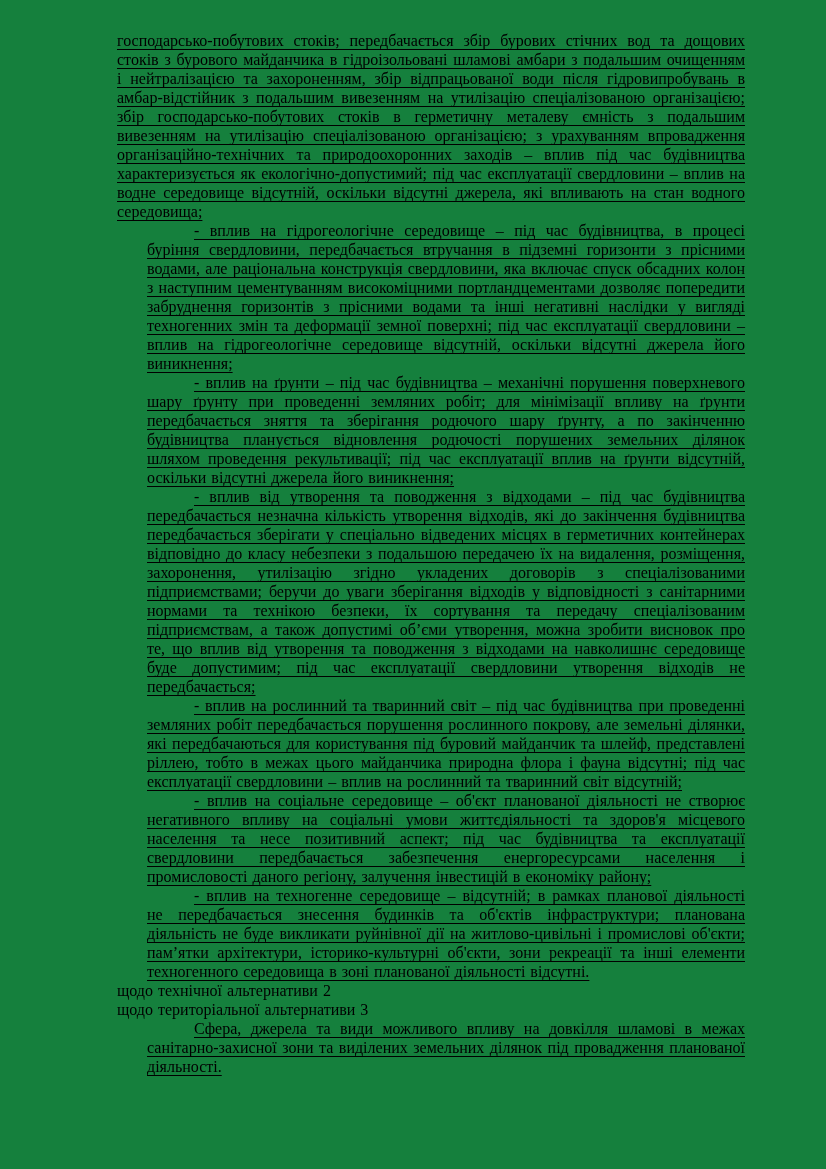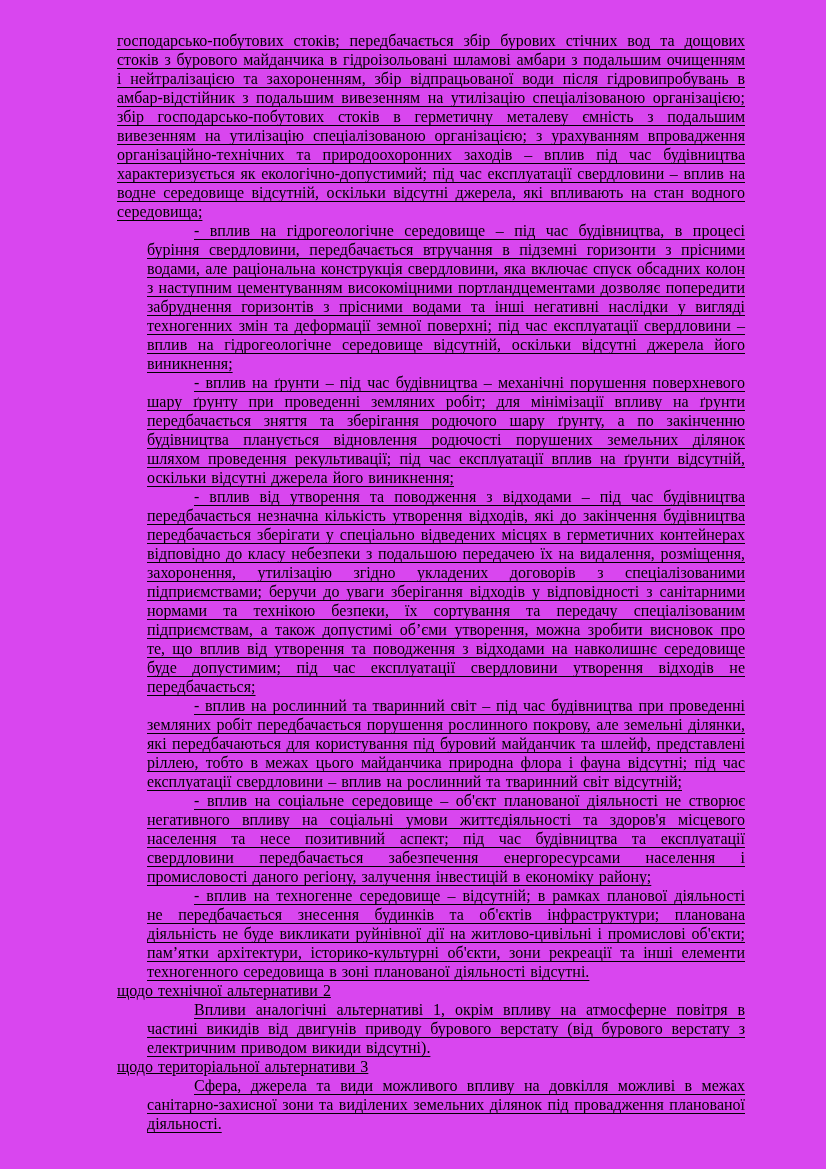--- a/index.html
+++ b/index.html
@@ -4,35 +4,34 @@
 <style>
   html, body {
     margin: 0;
     padding: 0;
     background: #ffffff;
   }
   .page {
     position: relative;
     width: 826px;
     height: 1169px;
-    background: #d946ef;
+    background: #15803d;
     overflow: hidden;
     box-sizing: border-box;
     padding: 31px 81px 0 117px;
     font-family: "Liberation Serif", "DejaVu Serif", serif;
     font-size: 16px;
     line-height: 19px;
     color: #000000;
   }
   .page p {
     margin: 0;
     text-align: justify;
     text-align-last: left;
     word-spacing: 1px;
-    text-decoration: underline;
   }
   .page p.u {
     text-decoration: underline;
     text-decoration-thickness: 1px;
     text-underline-offset: 3px;
   }
   .page p.indent {
     text-indent: 47px;
     margin-left: 30px;
   }
@@ -42,16 +41,15 @@
 
 <div class="page">
   <p class="u">господарсько-побутових стоків; передбачається збір бурових стічних вод та дощових стоків з бурового майданчика в гідроізольовані шламові амбари з подальшим очищенням і нейтралізацією та захороненням, збір відпрацьованої води після гідровипробувань в амбар-відстійник з подальшим вивезенням на утилізацію спеціалізованою організацією; збір господарсько-побутових стоків в герметичну металеву ємність з подальшим вивезенням на утилізацію спеціалізованою організацією; з урахуванням впровадження організаційно-технічних та природоохоронних заходів – вплив під час будівництва характеризується як екологічно-допустимий; під час експлуатації свердловини – вплив на водне середовище відсутній, оскільки відсутні джерела, які впливають на стан водного середовища;</p>
   <p class="u indent">- вплив на гідрогеологічне середовище – під час будівництва, в процесі буріння свердловини, передбачається втручання в підземні горизонти з прісними водами, але раціональна конструкція свердловини, яка включає спуск обсадних колон з наступним цементуванням високоміцними портландцементами дозволяє попередити забруднення горизонтів з прісними водами та інші негативні наслідки у вигляді техногенних змін та деформації земної поверхні; під час експлуатації свердловини – вплив на гідрогеологічне середовище відсутній, оскільки відсутні джерела його виникнення;</p>
   <p class="u indent">- вплив на ґрунти – під час будівництва – механічні порушення поверхневого шару ґрунту при проведенні земляних робіт; для мінімізації впливу на ґрунти передбачається зняття та зберігання родючого шару ґрунту, а по закінченню будівництва планується відновлення родючості порушених земельних ділянок шляхом проведення рекультивації; під час експлуатації вплив на ґрунти відсутній, оскільки відсутні джерела його виникнення;</p>
   <p class="u indent">- вплив від утворення та поводження з відходами – під час будівництва передбачається незначна кількість утворення відходів, які до закінчення будівництва передбачається зберігати у спеціально відведених місцях в герметичних контейнерах відповідно до класу небезпеки з подальшою передачею їх на видалення, розміщення, захоронення, утилізацію згідно укладених договорів з спеціалізованими підприємствами; беручи до уваги зберігання відходів у відповідності з санітарними нормами та технікою безпеки, їх сортування та передачу спеціалізованим підприємствам, а також допустимі об’єми утворення, можна зробити висновок про те, що вплив від утворення та поводження з відходами на навколишнє середовище буде допустимим; під час експлуатації свердловини утворення відходів не передбачається;</p>
   <p class="u indent">- вплив на рослинний та тваринний світ – під час будівництва при проведенні земляних робіт передбачається порушення рослинного покрову, але земельні ділянки, які передбачаються для користування під буровий майданчик та шлейф, представлені ріллею, тобто в межах цього майданчика природна флора і фауна відсутні; під час експлуатації свердловини – вплив на рослинний та тваринний світ відсутній;</p>
   <p class="u indent">- вплив на соціальне середовище – об'єкт планованої діяльності не створює негативного впливу на соціальні умови життєдіяльності та здоров'я місцевого населення та несе позитивний аспект; під час будівництва та експлуатації свердловини передбачається забезпечення енергоресурсами населення і промисловості даного регіону, залучення інвестицій в економіку району;</p>
   <p class="u indent">- вплив на техногенне середовище – відсутній; в рамках планової діяльності не передбачається знесення будинків та об'єктів інфраструктури; планована діяльність не буде викликати руйнівної дії на житлово-цивільні і промислові об'єкти; пам’ятки архітектури, історико-культурні об'єкти, зони рекреації та інші елементи техногенного середовища в зоні планованої діяльності відсутні.</p>
   <p>щодо технічної альтернативи 2</p>
-  <p class="u indent">Впливи аналогічні альтернативі 1, окрім впливу на атмосферне повітря в частині викидів від двигунів приводу бурового верстату (від бурового верстату з електричним приводом викиди відсутні).</p>
   <p>щодо територіальної альтернативи 3</p>
-  <p class="u indent">Сфера, джерела та види можливого впливу на довкілля можливі в межах санітарно-захисної зони та виділених земельних ділянок під провадження планованої діяльності.</p>
+  <p class="u indent">Сфера, джерела та види можливого впливу на довкілля шламові в межах санітарно-захисної зони та виділених земельних ділянок під провадження планованої діяльності.</p>
 </div>
 
 </body></html>

